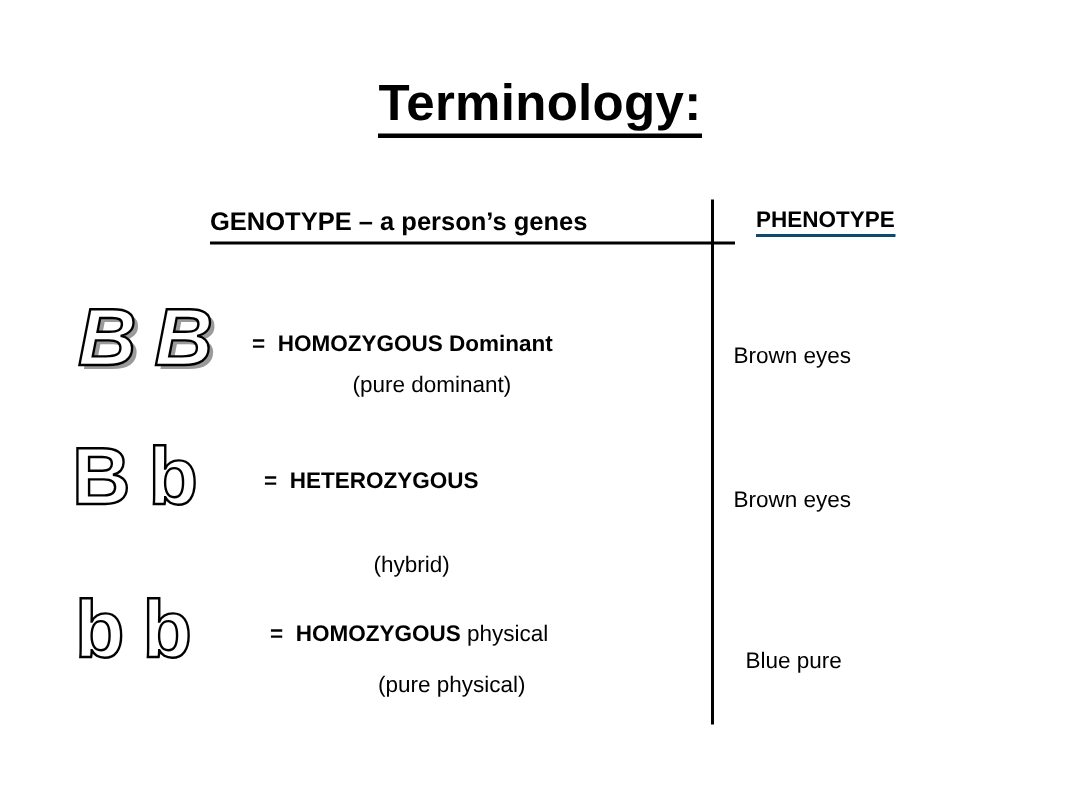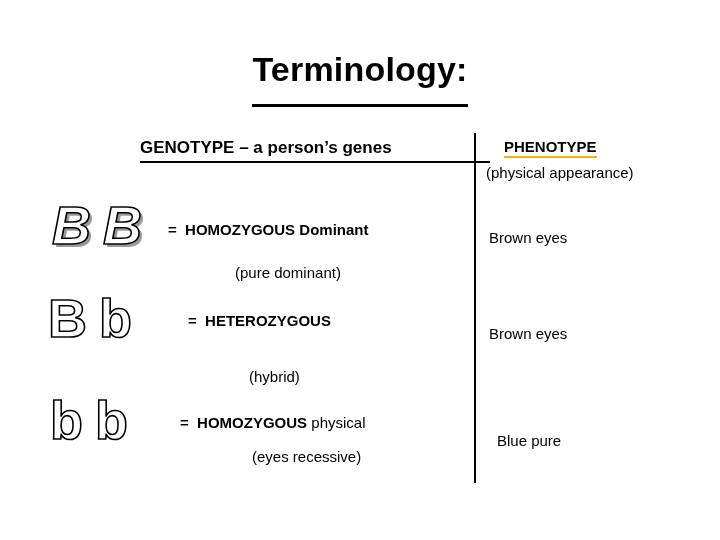--- a/index.html
+++ b/index.html
@@ -22,21 +22,21 @@
     left: 0;
     top: 50px;
     width: 720px;
     text-align: center;
     font-size: 34px;
     font-weight: bold;
     letter-spacing: 0.2px;
   }
   .slide-title span {
     border-bottom: 3px solid #000;
-    padding-bottom: 16px;
+    padding-bottom: 1px;
   }
 
   
   .divider {
     position: absolute;
     left: 474px;
     top: 133px;
     width: 2px;
     height: 350px;
     background: #000000;
@@ -57,21 +57,21 @@
   .phenotype-head {
     position: absolute;
     left: 486px;
     top: 138px;
     width: 220px;
     font-size: 15px;
     text-align: left;
   }
   .phenotype-head .ph-title {
     font-weight: bold;
-    border-bottom: 2px solid #eab308;
+    border-bottom: 2px solid #0c4a6e;
     padding-bottom: 1px;
     display: inline-block;
     margin-left: 18px;
   }
   .phenotype-head .ph-sub {
     display: block;
     margin-top: 6px;
     font-weight: normal;
     font-size: 15px;
   }
@@ -103,22 +103,22 @@
   
   .desc {
     position: absolute;
     font-size: 15px;
   }
   .desc .eq     { font-weight: bold; }
   .desc .strong { font-weight: bold; margin-top: 39px; }
   .desc .plain  { font-weight: normal; }
 
   .desc-main1 { left: 168px; top: 221px; }
-  .desc-sub1  { left: 235px; top: 264px; }
-  .desc-main2 { left: 188px; top: 312px; }
+  .desc-sub1  { left: 235px; top: 248px; }
+  .desc-main2 { left: 176px; top: 312px; }
   .desc-sub2  { left: 249px; top: 368px; }
   .desc-main3 { left: 180px; top: 414px; }
   .desc-sub3  { left: 252px; top: 448px; }
 
   
   .pheno {
     position: absolute;
     font-size: 15px;
     font-weight: normal;
     margin-top: 12px;
@@ -133,21 +133,20 @@
 <div class="slide-title">
   <span>Terminology:</span>
 </div>
 
 <div class="divider"></div>
 
 <div class="genotype-head">GENOTYPE – a person’s genes</div>
 
 <div class="phenotype-head">
   <span class="ph-title">PHENOTYPE</span>
-  <span class="ph-sub">(physical appearance)</span>
 </div>
 
 <div class="alleles row1 shadowed">
   <span class="allele">B</span>
   <span class="allele">B</span>
 </div>
 <div class="desc desc-main1">
   <span class="eq">=</span>&nbsp;
   <span class="strong">HOMOZYGOUS</span>
   <span class="strong">Dominant</span>
@@ -168,14 +167,14 @@
 
 <div class="alleles row3">
   <span class="allele">b</span>
   <span class="allele">b</span>
 </div>
 <div class="desc desc-main3">
   <span class="eq">=</span>&nbsp;
   <span class="strong">HOMOZYGOUS</span>
   <span class="plain">physical</span>
 </div>
-<div class="desc desc-sub3">(eyes recessive)</div>
+<div class="desc desc-sub3">(pure physical)</div>
 <div class="pheno pheno3">Blue pure</div>
 
 </body></html>

